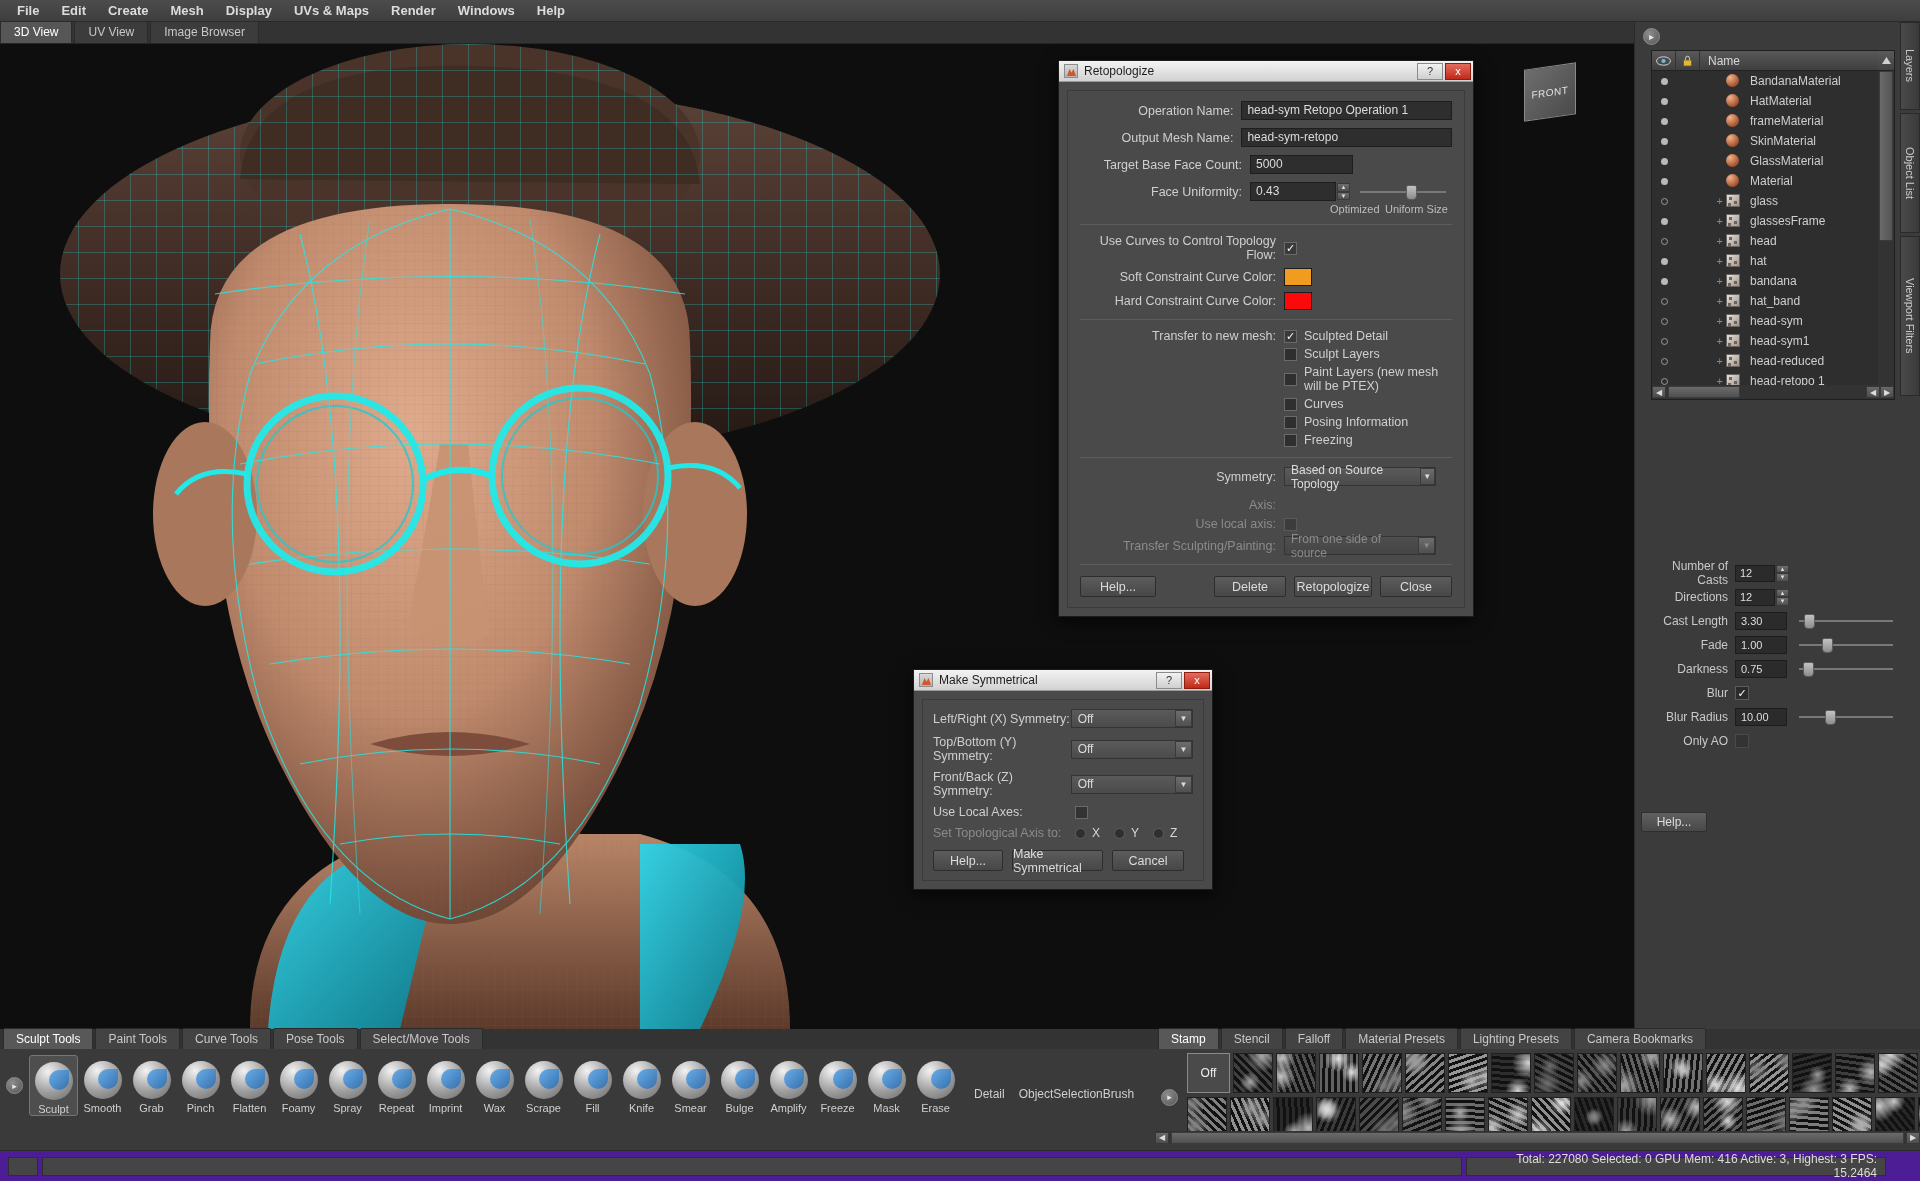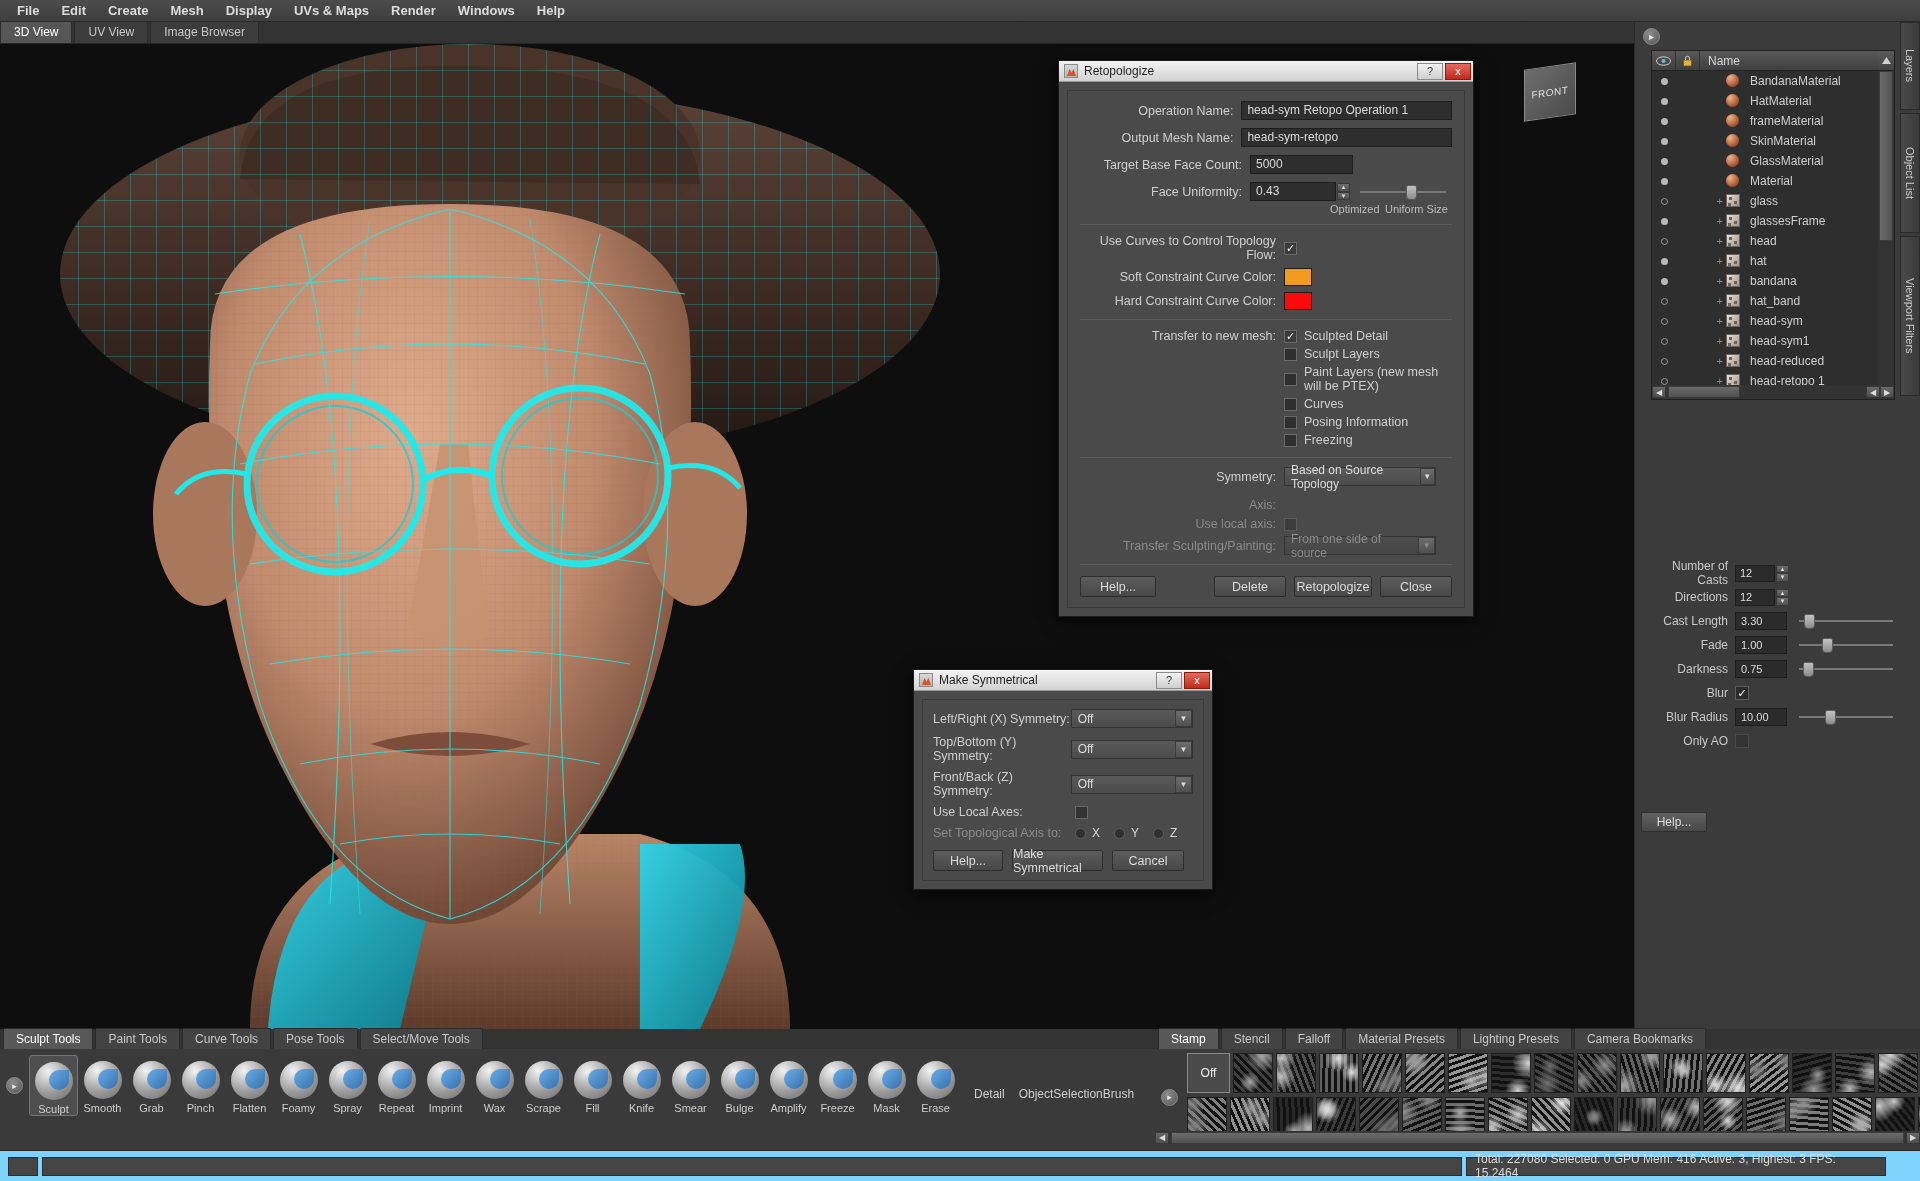--- a/index.html
+++ b/index.html
@@ -164,21 +164,21 @@
   .bottomright { position: absolute; left: 1155px; top: 1029px; width: 765px; height: 121px; background: #3a3a3a; }
   .stampstrip { display: flex; padding: 4px 0 0 4px; }
   .offbtn { width: 43px; height: 40px; background: #4a4a4a; border: 1px solid #8a8a8a;
             display: flex; align-items: center; justify-content: center; font-size: 12px; color: #eee;
             margin-right: 3px; flex: none;}
   .swatch { width: 40px; height: 40px; margin-right: 3px; border: 1px solid #202020; flex: none;}
   .hbar { position: absolute; left: 0; bottom: 6px; height: 13px; right: 0; background: #333; display: flex; align-items: center;}
 
   
   .statusbar { position: absolute; left: 0; top: 1150px; width: 1920px; height: 31px;
-               background: #7dd3fc; border-top: 1px solid #2b2b2b; display: flex; align-items: center; }
+               background: #4c1d95; border-top: 1px solid #2b2b2b; display: flex; align-items: center; text-align: right; }
   .statusfield { height: 19px; background: #454545; border: 1px solid #2e2e2e;
                  font-size: 12px; color: #dcdcdc; display: flex; align-items: center; padding: 0 8px; }
 
   
   .dialog { position: absolute; background: #4a4a4a; border: 1px solid #1c1c1c;
             box-shadow: 0 4px 16px rgba(0,0,0,.7); }
   .dlg-title { height: 21px; background: linear-gradient(#f3f3f3,#d2d2d2);
                display: flex; align-items: center; padding-left: 5px; border-bottom: 1px solid #9a9a9a;}
   .dlg-title .ttxt { font-size: 12px; color: #1d1d1d; margin-left: 6px; }
   .dlg-icon { width: 14px; height: 14px; background: linear-gradient(#d9d9d9,#b5b5b5); border:1px solid #8c8c8c;

